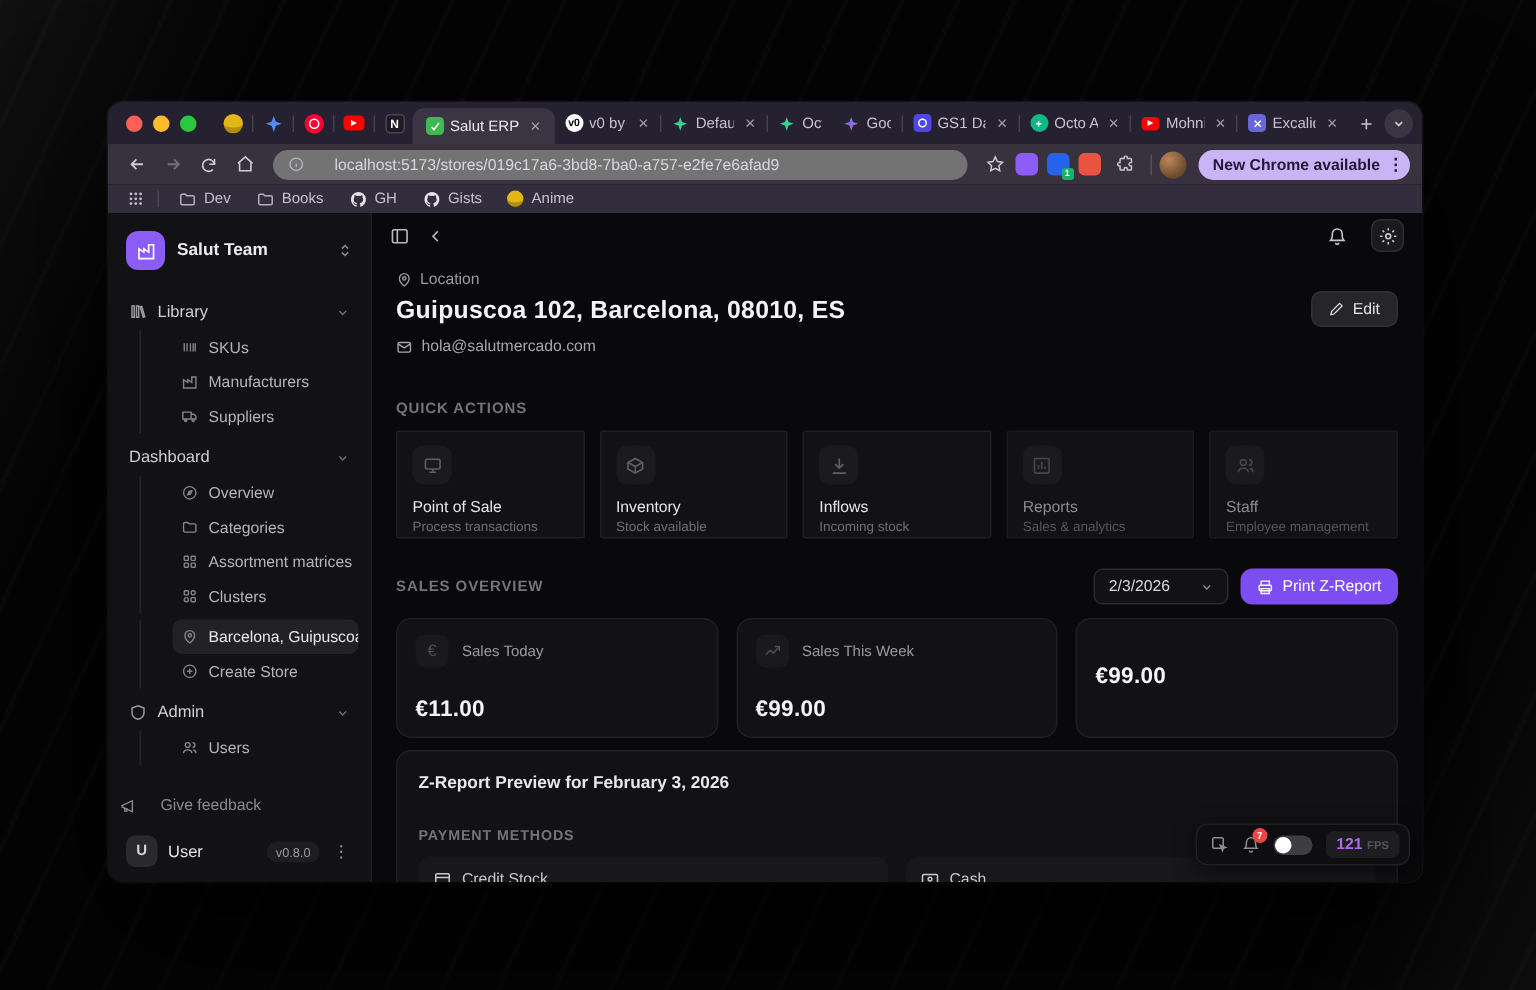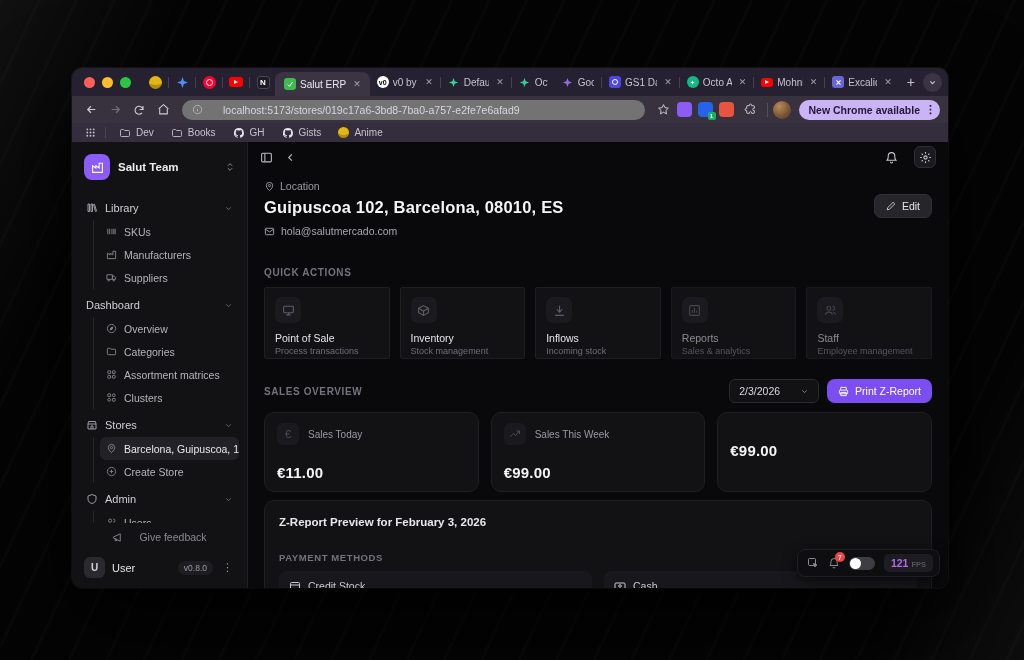--- a/index.html
+++ b/index.html
@@ -57,25 +57,25 @@
   
   .app{flex:1;display:flex;min-height:0;background:#09090b;}
   .sidebar{width:176px;background:#121214;border-right:1px solid #1f1f23;display:flex;flex-direction:column;padding:10px 8px 8px;flex-shrink:0;}
   .teamrow{display:flex;align-items:center;gap:8px;padding:2px 4px 10px;}
   .teamlogo{width:26px;height:26px;border-radius:8px;background:#8b5cf6;color:#fff;display:flex;align-items:center;justify-content:center;}
   .teamname{font-size:11.5px;font-weight:700;color:#ececf0;flex:1;}
   .nav{flex:1;overflow:hidden;margin-top:6px;}
   .sechead{display:flex;align-items:center;gap:7px;height:24px;padding:0 6px;font-size:11px;color:#cfcfd6;}
   .sechead .chev{margin-left:auto;color:#6e6e78;}
   .secicon{color:#9a9aa3;display:flex;}
-  .subs{margin:0 0 4px 13px;border-left:1px solid #26262a;padding-left:6px;display:flex;flex-direction:column;}
+  .subs{margin:0 0 4px 13px;border-left:1px solid #26262a;padding-left:21px;display:flex;flex-direction:column;}
   .subitem{display:flex;align-items:center;gap:7px;height:23px;padding:0 6px;font-size:10.5px;color:#b4b4bc;border-radius:6px;white-space:nowrap;overflow:hidden;}
   .subitem .secicon{color:#84848d;}
   .subitem.active{background:#222226;color:#e8e8ec;}
-  .feedback{display:flex;align-items:center;justify-content:center;gap:16px;font-size:10.5px;color:#8a8a93;padding:8px 0;}
+  .feedback{display:flex;align-items:center;justify-content:flex-start;gap:16px;font-size:10.5px;color:#8a8a93;padding:8px 0;}
   .userrow{display:flex;align-items:center;gap:7px;padding:6px 4px 2px;}
   .uavatar{width:21px;height:21px;border-radius:6px;background:#2a2a2e;color:#d4d4d8;font-size:10px;font-weight:700;display:flex;align-items:center;justify-content:center;}
   .uname{font-size:11px;color:#e4e4e7;flex:1;}
   .ver{background:#1e1e22;border-radius:8px;padding:2px 6px;font-size:8.5px;color:#9a9aa3;text-align:center;}
   .udots{color:#9a9aa3;font-size:11px;padding:0 2px;}
   
   .smain{flex:1;display:flex;flex-direction:column;min-width:0;position:relative;}
   .mheader{height:30px;display:flex;align-items:center;gap:12px;padding:0 12px;flex-shrink:0;}
   .hicon{color:#b9b9c1;display:flex;}
   .hspacer{flex:1;}
@@ -460,33 +460,20 @@
                   <rect x="4" y="4" width="6" height="6" rx="1"></rect>
                   <rect x="14" y="4" width="6" height="6" rx="3"></rect>
                   <rect x="4" y="14" width="6" height="6" rx="3"></rect>
                   <rect x="14" y="14" width="6" height="6" rx="1"></rect>
                 </svg>
               </span>
               <span>Clusters</span>
             </div>
         </div>
 
-        <div class="sechead">
-          <span class="secicon">
-              <svg width="12" height="12" viewBox="0 0 24 24" fill="none" stroke="currentColor" stroke-width="2">
-                <path d="M4 10l1-5h14l1 5M4 10v10h16V10M4 10h16M10 20v-6h4v6"></path>
-              </svg>
-            </span>
-          <span>Stores</span>
-          <span class="chev">
-              <svg width="9" height="9" viewBox="0 0 24 24" fill="none" stroke="currentColor" stroke-width="2.4">
-                <path d="M6 9l6 6 6-6"></path>
-              </svg>
-            </span>
-        </div>
         <div class="subs">
           <div class="subitem active">
               <span class="secicon">
                 <svg width="11" height="11" viewBox="0 0 24 24" fill="none" stroke="currentColor" stroke-width="2">
                   <path d="M12 21s-7-5.6-7-11a7 7 0 1114 0c0 5.4-7 11-7 11z"></path>
                   <circle cx="12" cy="10" r="2.4"></circle>
                 </svg>
               </span>
               <span>Barcelona, Guipuscoa, 102</span>
             </div>
@@ -611,21 +598,21 @@
             <div class="qsub">Process transactions</div>
           </div>
           <div class="qcard">
             <span class="qicon">
                 <svg width="13" height="13" viewBox="0 0 24 24" fill="none" stroke="currentColor" stroke-width="2">
                   <path d="M21 8l-9-5-9 5v8l9 5 9-5z"></path>
                   <path d="M3 8l9 5 9-5M12 13v8"></path>
                 </svg>
               </span>
             <div class="qtitle">Inventory</div>
-            <div class="qsub">Stock management</div>
+            <div class="qsub">Stock available</div>
           </div>
           <div class="qcard">
             <span class="qicon">
                 <svg width="13" height="13" viewBox="0 0 24 24" fill="none" stroke="currentColor" stroke-width="2">
                   <path d="M12 3v11M7 10l5 5 5-5M4 21h16"></path>
                 </svg>
               </span>
             <div class="qtitle">Inflows</div>
             <div class="qsub">Incoming stock</div>
           </div>

